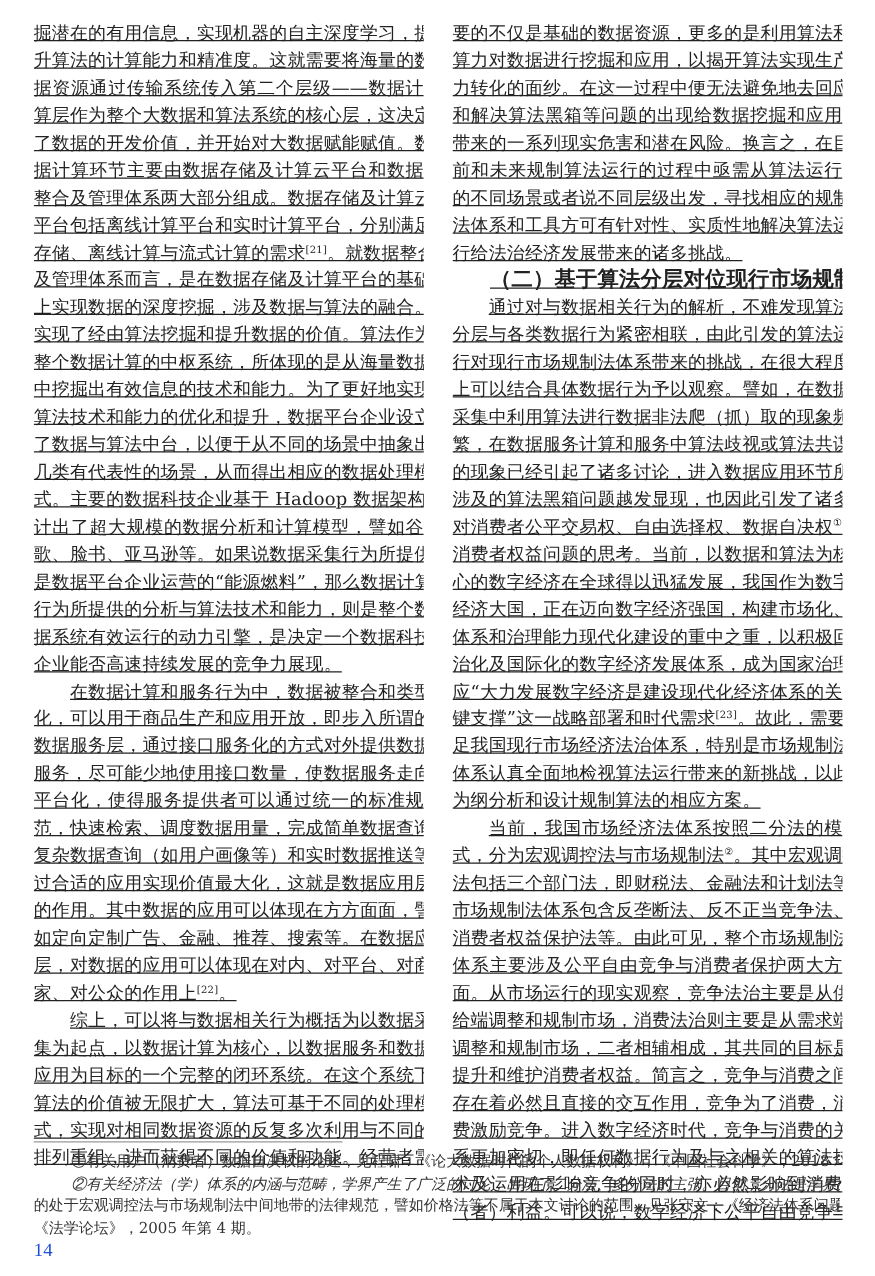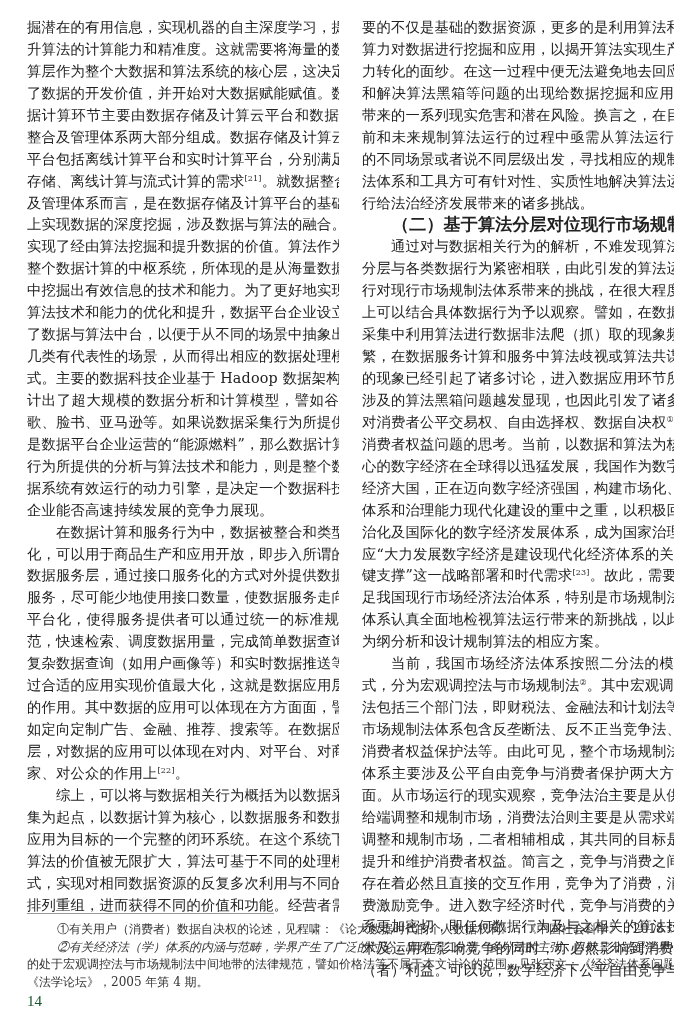--- a/index.html
+++ b/index.html
@@ -16,20 +16,21 @@
       color: #222222;
     }
     .col {
       position: absolute;
       top: 17px;
       width: 312px;
       font-size: 14.3px;
       line-height: 21.95px;
       text-align: justify;
       letter-spacing: 0.2px;
+      text-decoration: underline;
     }
     .col-left { left: 27px; }
     .col-right { left: 362px; }
     .line {
       display: block;
       white-space: nowrap;
       overflow: hidden;
       height: 21.95px;
       text-align: justify;
       text-align-last: justify;
@@ -74,29 +75,30 @@
     }
     .fn-line.first { padding-left: 30px; text-align-last: left; }
     .fn-line.start { padding-left: 30px; font-style: italic; }
     .fn-line.last { text-align-last: left; }
     .page-number {
       position: absolute;
       left: 27px;
       top: 993px;
       font-size: 15px;
       font-family: "Liberation Serif", "DejaVu Serif", serif;
-      color: #14532d;
+      color: #1d4ed8;
     }
   </style>
 </head>
 <body>
 
 <div class="col col-left">
   <span class="line">掘潜在的有用信息，实现机器的自主深度学习，提</span>
   <span class="line">升算法的计算能力和精准度。这就需要将海量的数</span>
+  <span class="line">据资源通过传输系统传入第二个层级——数据计</span>
   <span class="line">算层作为整个大数据和算法系统的核心层，这决定</span>
   <span class="line">了数据的开发价值，并开始对大数据赋能赋值。数</span>
   <span class="line">据计算环节主要由数据存储及计算云平台和数据</span>
   <span class="line">整合及管理体系两大部分组成。数据存储及计算云</span>
   <span class="line">平台包括离线计算平台和实时计算平台，分别满足</span>
   <span class="line"><span>存储、离线计算与流式计算的需求</span><sup>[21]</sup><span>。就数据整合</span></span>
   <span class="line">及管理体系而言，是在数据存储及计算平台的基础</span>
   <span class="line">上实现数据的深度挖掘，涉及数据与算法的融合。</span>
   <span class="line">实现了经由算法挖掘和提升数据的价值。算法作为</span>
   <span class="line">整个数据计算的中枢系统，所体现的是从海量数据</span>

